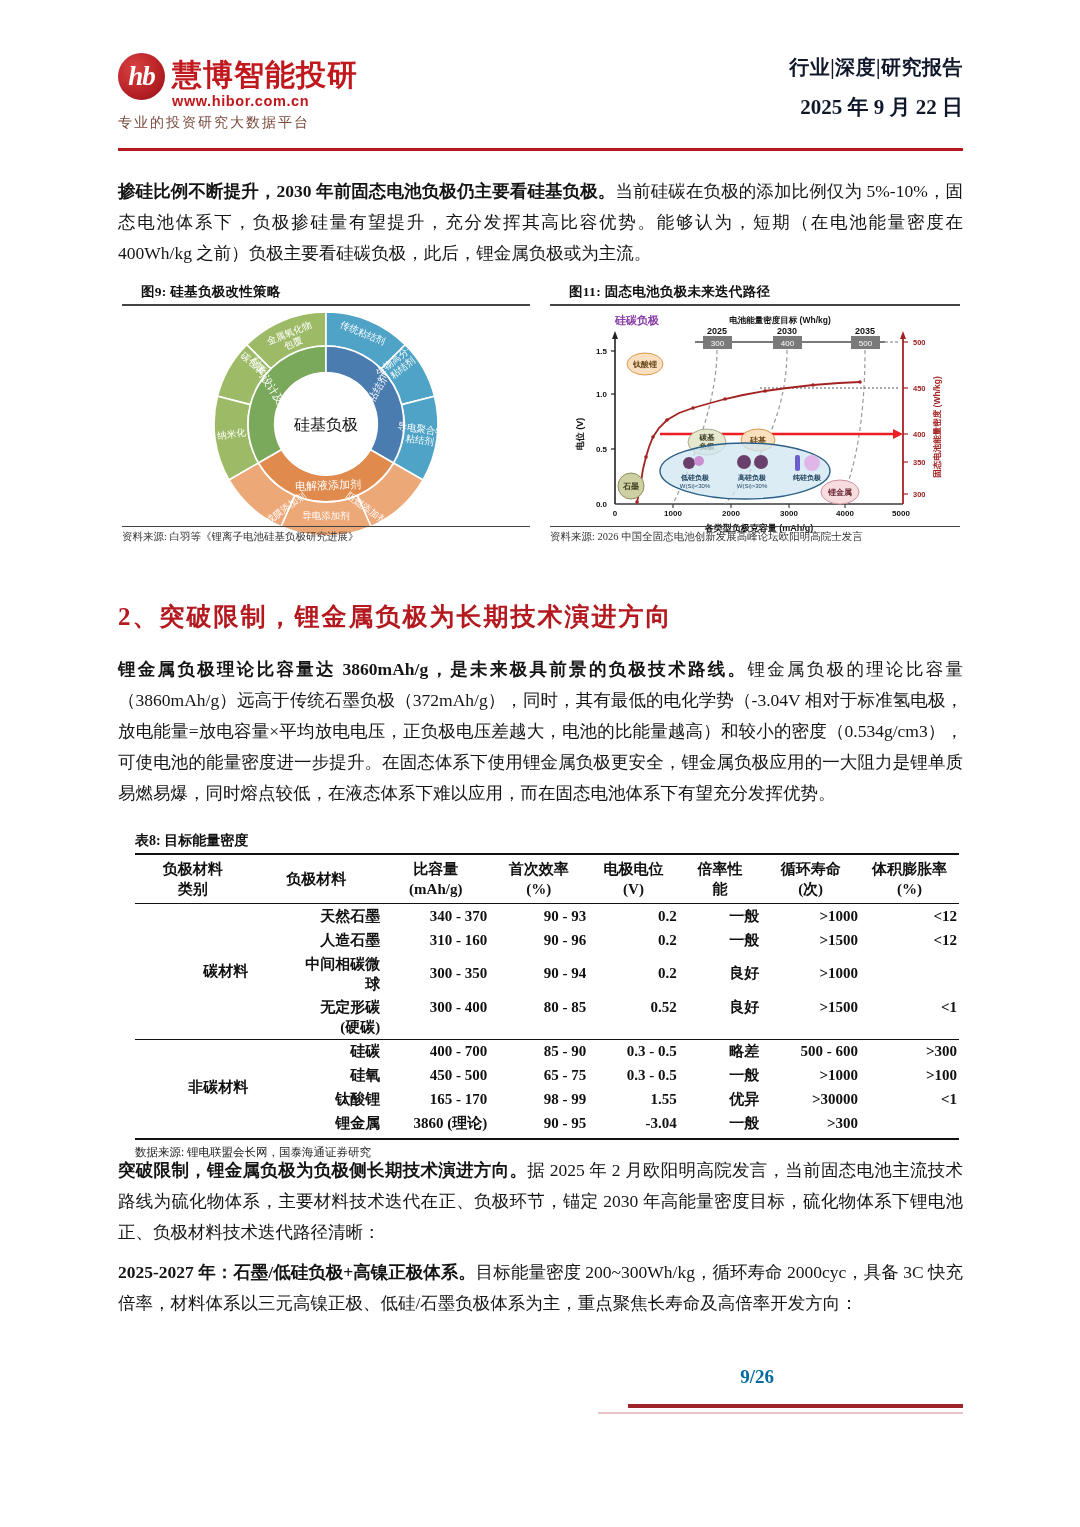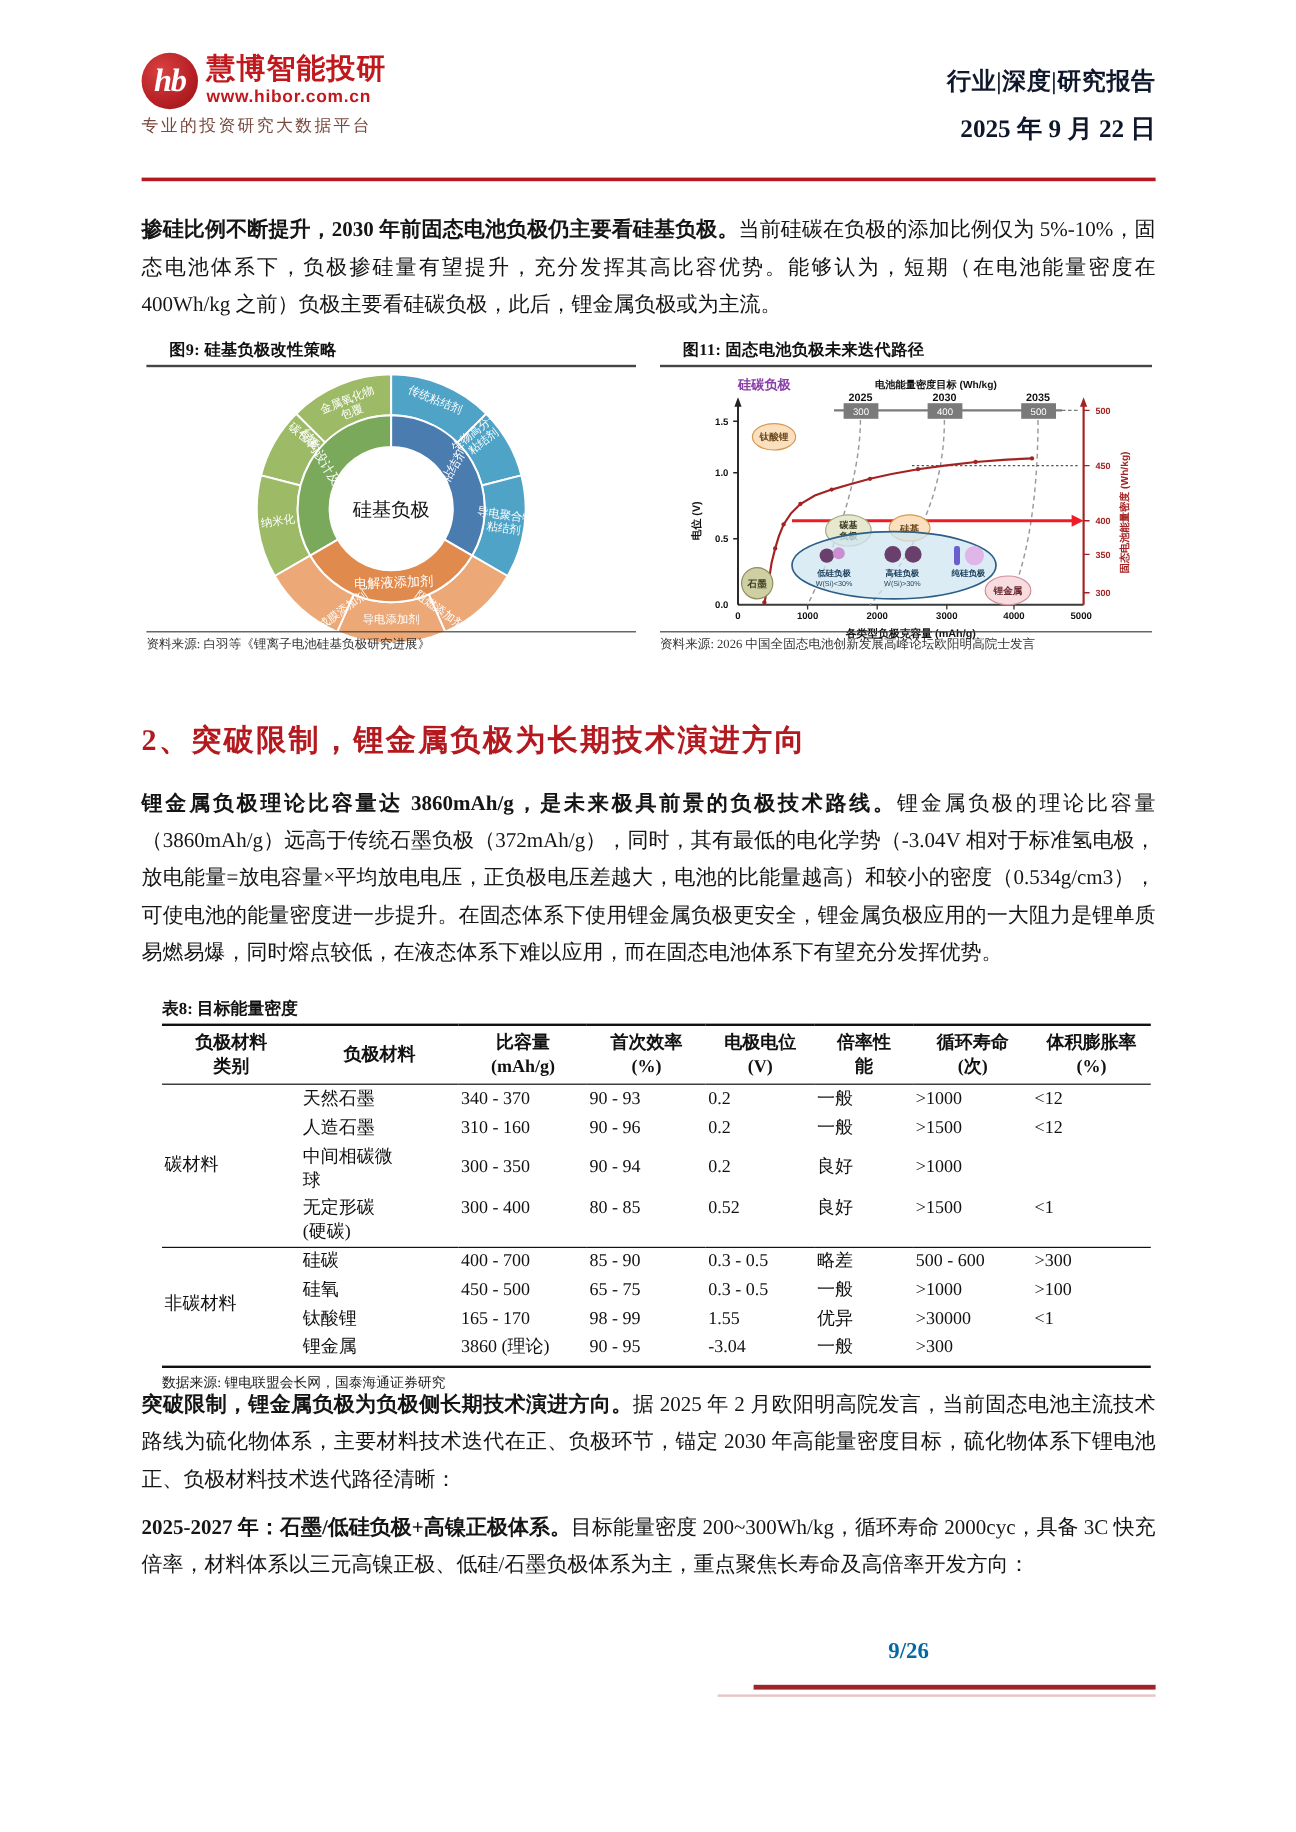--- a/index.html
+++ b/index.html
@@ -21,21 +21,21 @@
     width: 47px; height: 47px; border-radius: 50%;
     background: radial-gradient(circle at 35% 32%, #d94141 0%, #b62025 60%, #8e1418 100%);
     color: #fff; font-weight: bold; font-size: 27px;
     display: flex; align-items: center; justify-content: center;
     font-family: "Liberation Serif", serif; font-style: italic;
     letter-spacing: -1px;
   }
   .logo-text-wrap { display: flex; flex-direction: column; line-height: 1; }
   .logo-title {
     font-family: "Liberation Sans", sans-serif;
-    font-weight: bold; font-size: 24px; color: #c0181d; letter-spacing: 1px;
+    font-weight: bold; font-size: 30px; color: #c0181d; letter-spacing: 1px; margin-top: 16px;
   }
   .logo-url {
     font-family: "Liberation Sans", sans-serif;
     font-weight: bold; font-size: 14.5px; color: #c0181d;
     letter-spacing: 0.6px; margin-top: 4px;
   }
   .logo-tagline {
     margin-top: 5px; font-size: 14px; color: #7a4a3e;
     font-family: "Liberation Serif", serif; letter-spacing: 2px;
   }
@@ -106,21 +106,21 @@
     width: 100%; border-collapse: collapse;
     font-size: 15px; color: #111;
     font-family: "Liberation Serif", "DejaVu Serif", serif;
   }
   table.data thead th {
     font-weight: bold; text-align: center; vertical-align: middle;
     padding: 4px 2px; line-height: 20px;
     border-top: 2.2px solid #111; border-bottom: 1.6px solid #111;
   }
   table.data tbody td {
-    text-align: left; padding: 1.5px 2px; line-height: 21px; vertical-align: middle;
+    text-align: right; padding: 1.5px 2px; line-height: 21px; vertical-align: middle; font-weight: bold;
   }
   table.data tbody tr.sep-top td { border-top: 1.6px solid #111; }
   table.data tbody tr.last-row td { }
   .tbl-bottom { height: 2.2px; background: #111; margin-top: 2px; }
   .tbl-src { font-size: 11.5px; color: #222; margin-top: 5px; font-family: "Liberation Serif", serif; }
   .col-cat { width: 14%; }
   .col-mat { width: 16%; }
   .col-c   { width: 13%; }
   .col-d   { width: 12%; }
   .col-e   { width: 11%; }

